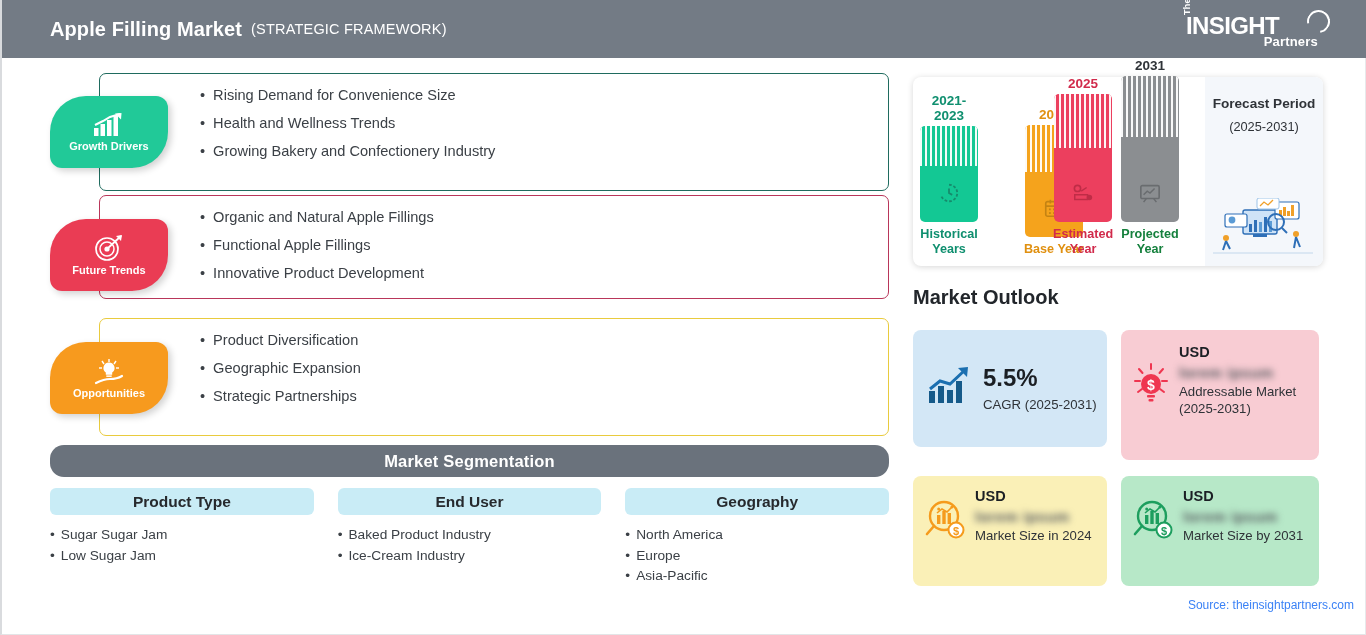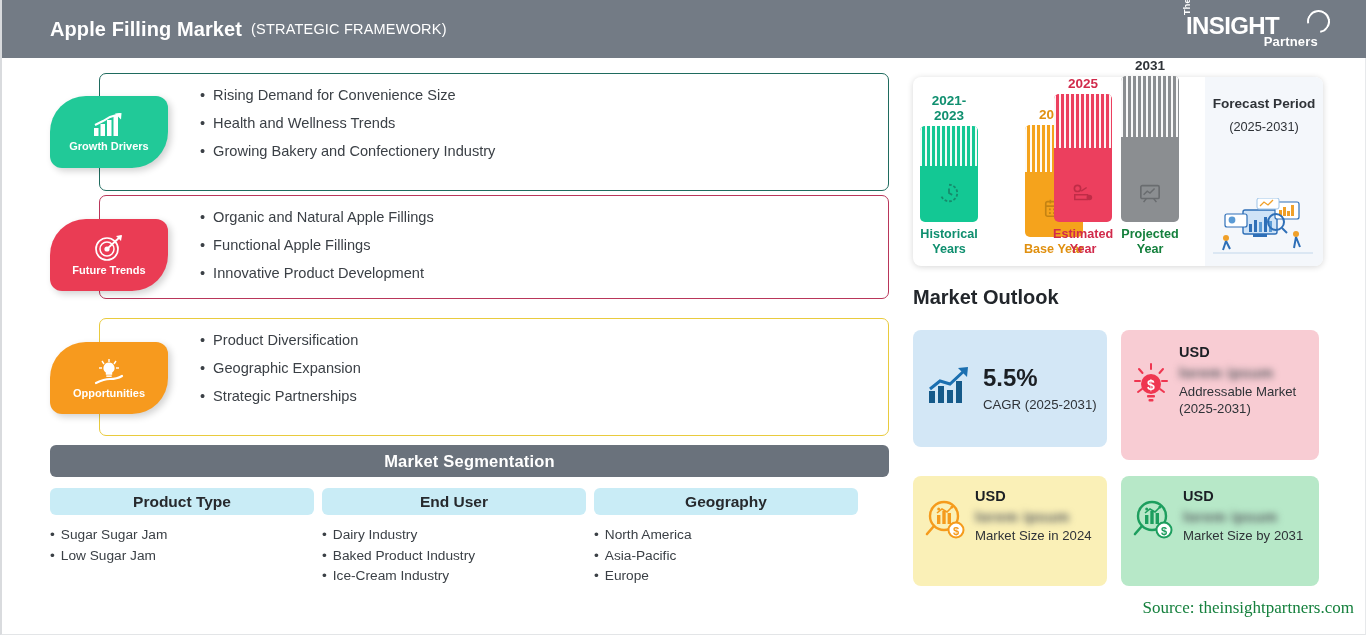--- a/index.html
+++ b/index.html
@@ -49,24 +49,24 @@
            border-radius: 36px 10px 36px 10px;
            box-shadow: 3px 3px 7px rgba(0,0,0,.18); }
   .badge.green  { left:48px; top:38px;  background:#21c998; border-radius:36px 12px 36px 12px; }
   .badge.red    { left:48px; top:161px; background:#ea3c54; border-radius:36px 12px 36px 12px; }
   .badge.yellow { left:48px; top:284px; background:#f79a1e; border-radius:36px 12px 36px 12px; }
   .badge-label { font-size:11px; font-weight:bold; margin-top:2px; white-space:nowrap; }
   .badge svg { display:block; }
 
   
   .seg-title { position:absolute; left:48px; top:387px; width:839px; height:32px;
-               background:#6a727c; border-radius:6px; color:#fff; font-size:16.5px;
+               background:#6a727c; border-radius:14px; color:#fff; font-size:16.5px;
                font-weight:bold; display:flex; align-items:center; justify-content:center;
                letter-spacing:.2px; }
-  .seg-cols { position:absolute; left:48px; top:430px; width:839px; display:flex; gap:8px; }
+  .seg-cols { position:absolute; left:48px; top:430px; width:839px; display:flex; gap:24px; }
   .seg-col { width:264px; }
   .seg-head { height:27px; background:#c9ecf6; border-radius:6px; display:flex;
               align-items:center; justify-content:center; font-size:15.5px; font-weight:bold;
               color:#26292d; }
   .seg-list { margin-top:13px; }
   .seg-list li { list-style:none; font-size:13.7px; color:#3b4046; line-height:1.0;
                  margin-bottom:7px; white-space:nowrap; }
   .seg-list li::before { content:"•"; margin-right:6px; }
 
   
@@ -104,21 +104,21 @@
   .cagr-lbl { font-size:13.2px; color:#2f3338; margin-top:7px; }
 
   .card-inner { display:flex; height:100%; padding:14px 10px 0 10px; }
   .card-ico { flex:0 0 auto; padding-top:18px; }
   .card-txt { margin-left:8px; }
   .usd { font-size:14.5px; font-weight:bold; color:#1b1f24; }
   .blurred { font-size:15px; font-weight:bold; color:#53575c; filter: blur(3.6px);
              margin:4px 0 2px 0; letter-spacing:.5px; }
   .card-lbl { font-size:13.2px; color:#2f3338; line-height:1.32; }
 
-  .source { position:absolute; right:14px; top:540px; font-size:17px; color:#15803d;font-family:Liberation Serif, serif; }
+  .source { position:absolute; right:14px; top:540px; font-size:12px; color:#3b82f6; }
 </style>
 </head>
 <body>
 
 <div class="page">
 
   <div class="header">
     <span class="header-title">Apple Filling Market</span>
     <span class="header-sub">(STRATEGIC FRAMEWORK)</span>
     <div class="logo">
@@ -202,31 +202,30 @@
       <div class="seg-col">
         <div class="seg-head">Product Type</div>
         <ul class="seg-list">
           <li>Sugar Sugar Jam</li>
           <li>Low Sugar Jam</li>
         </ul>
       </div>
       <div class="seg-col">
         <div class="seg-head">End User</div>
         <ul class="seg-list">
-          <li>Dairy Industry</li>
           <li>Baked Product Industry</li>
           <li>Ice-Cream Industry</li>
         </ul>
       </div>
       <div class="seg-col">
         <div class="seg-head">Geography</div>
         <ul class="seg-list">
           <li>North America</li>
+          <li>Europe</li>
           <li>Asia-Pacific</li>
-          <li>Europe</li>
         </ul>
       </div>
     </div>
   </div>
 
   <div class="right">
 
     <div class="timeline-card">
       <div class="bars">
 

